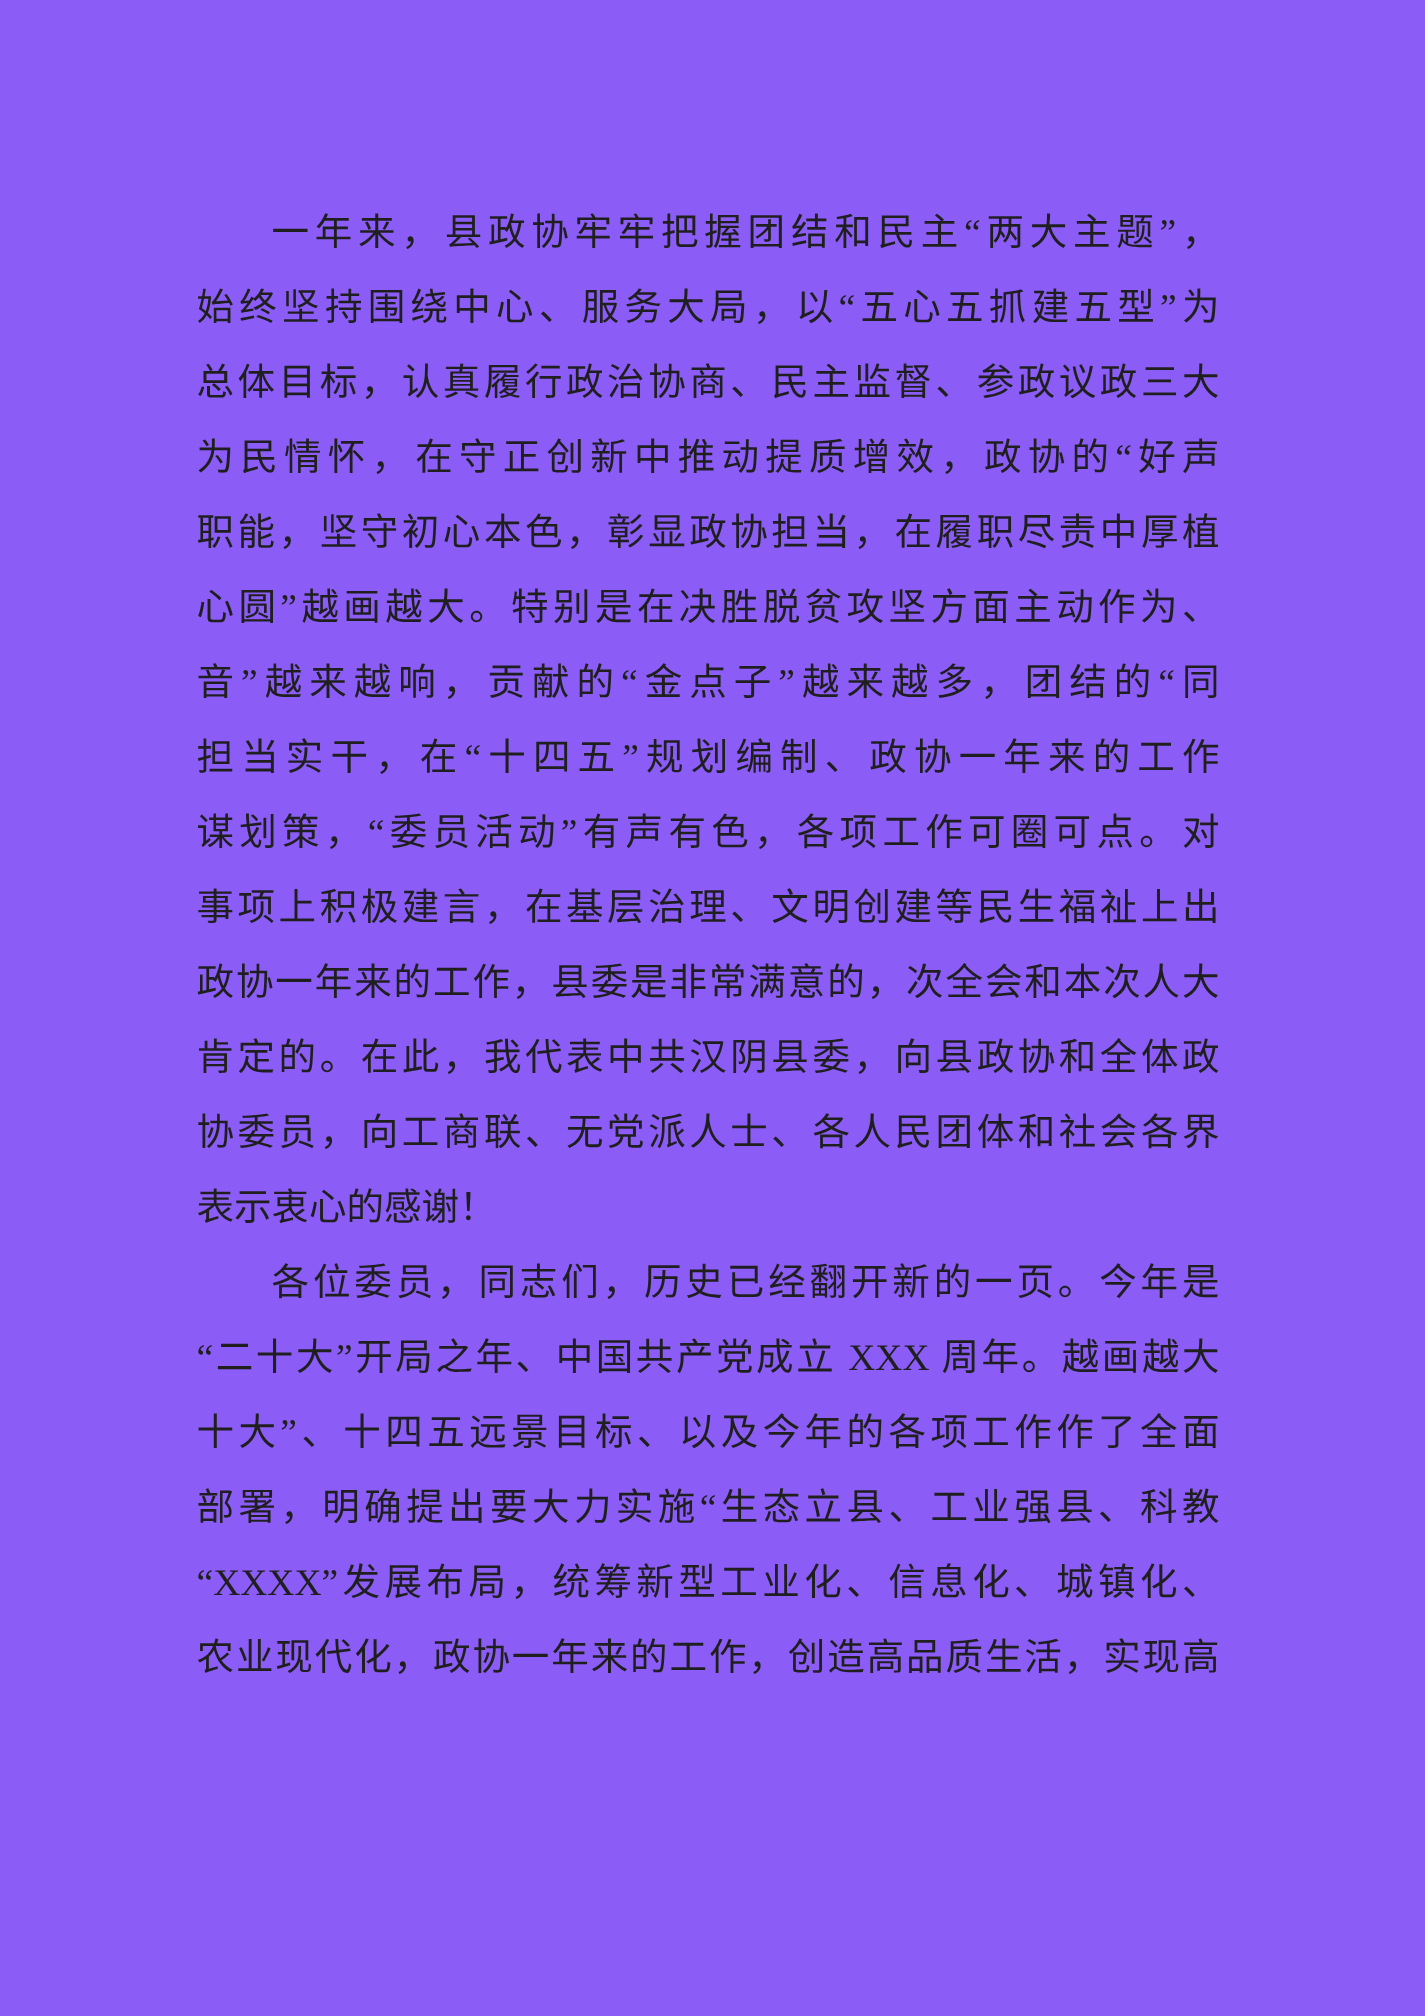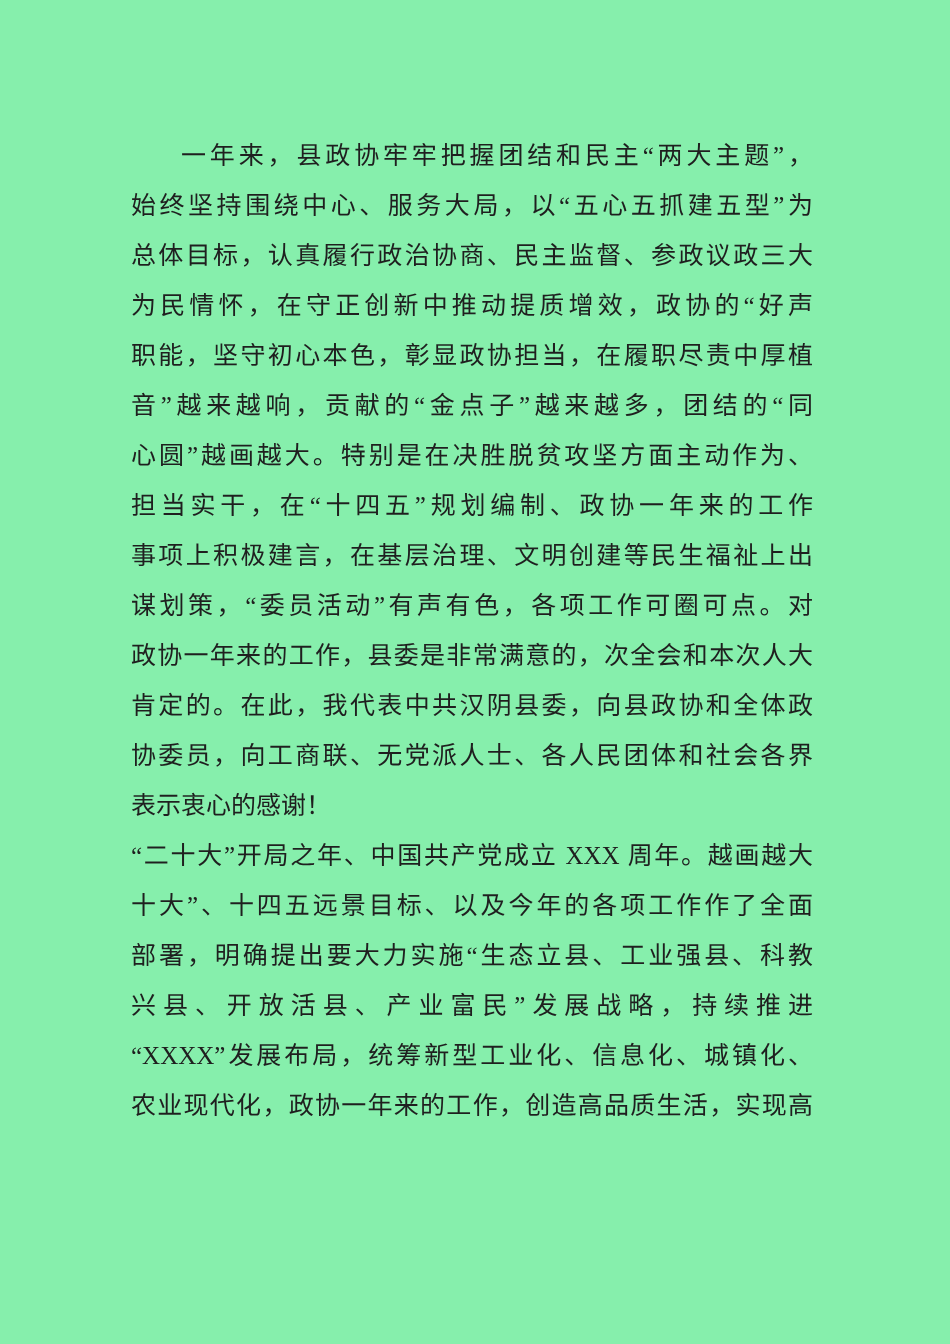--- a/index.html
+++ b/index.html
@@ -4,21 +4,21 @@
 <style>
   html, body {
     margin: 0;
     padding: 0;
     background: #ffffff;
   }
   .page {
     position: relative;
     width: 950px;
     height: 1344px;
-    background: #86efac;
+    background: #8b5cf6;
     overflow: hidden;
     font-family: "Liberation Serif", "DejaVu Serif", serif;
   }
   .text-block {
     position: absolute;
     left: 131px;
     top: 131px;
     width: 682px;
     font-size: 25px;
     line-height: 50px;
@@ -43,29 +43,29 @@
 </head>
 <body>
 
 <div class="page">
   <div class="text-block" id="text-block">
       <div class="line indent">一年来，县政协牢牢把握团结和民主“两大主题”，</div>
       <div class="line">始终坚持围绕中心、服务大局，以“五心五抓建五型”为</div>
       <div class="line">总体目标，认真履行政治协商、民主监督、参政议政三大</div>
       <div class="line">为民情怀，在守正创新中推动提质增效，政协的“好声</div>
       <div class="line">职能，坚守初心本色，彰显政协担当，在履职尽责中厚植</div>
+      <div class="line">心圆”越画越大。特别是在决胜脱贫攻坚方面主动作为、</div>
       <div class="line">音”越来越响，贡献的“金点子”越来越多，团结的“同</div>
-      <div class="line">心圆”越画越大。特别是在决胜脱贫攻坚方面主动作为、</div>
       <div class="line">担当实干，在“十四五”规划编制、政协一年来的工作</div>
+      <div class="line">谋划策，“委员活动”有声有色，各项工作可圈可点。对</div>
       <div class="line">事项上积极建言，在基层治理、文明创建等民生福祉上出</div>
-      <div class="line">谋划策，“委员活动”有声有色，各项工作可圈可点。对</div>
       <div class="line">政协一年来的工作，县委是非常满意的，次全会和本次人大</div>
       <div class="line">肯定的。在此，我代表中共汉阴县委，向县政协和全体政</div>
       <div class="line">协委员，向工商联、无党派人士、各人民团体和社会各界</div>
       <div class="line left">表示衷心的感谢！</div>
+      <div class="line indent">各位委员，同志们，历史已经翻开新的一页。今年是</div>
       <div class="line">“二十大”开局之年、中国共产党成立 XXX 周年。越画越大</div>
       <div class="line">十大”、十四五远景目标、以及今年的各项工作作了全面</div>
       <div class="line">部署，明确提出要大力实施“生态立县、工业强县、科教</div>
-      <div class="line">兴县、开放活县、产业富民”发展战略，持续推进</div>
       <div class="line">“XXXX”发展布局，统筹新型工业化、信息化、城镇化、</div>
       <div class="line">农业现代化，政协一年来的工作，创造高品质生活，实现高</div>
     </div>
 </div>
 
 </body></html>

